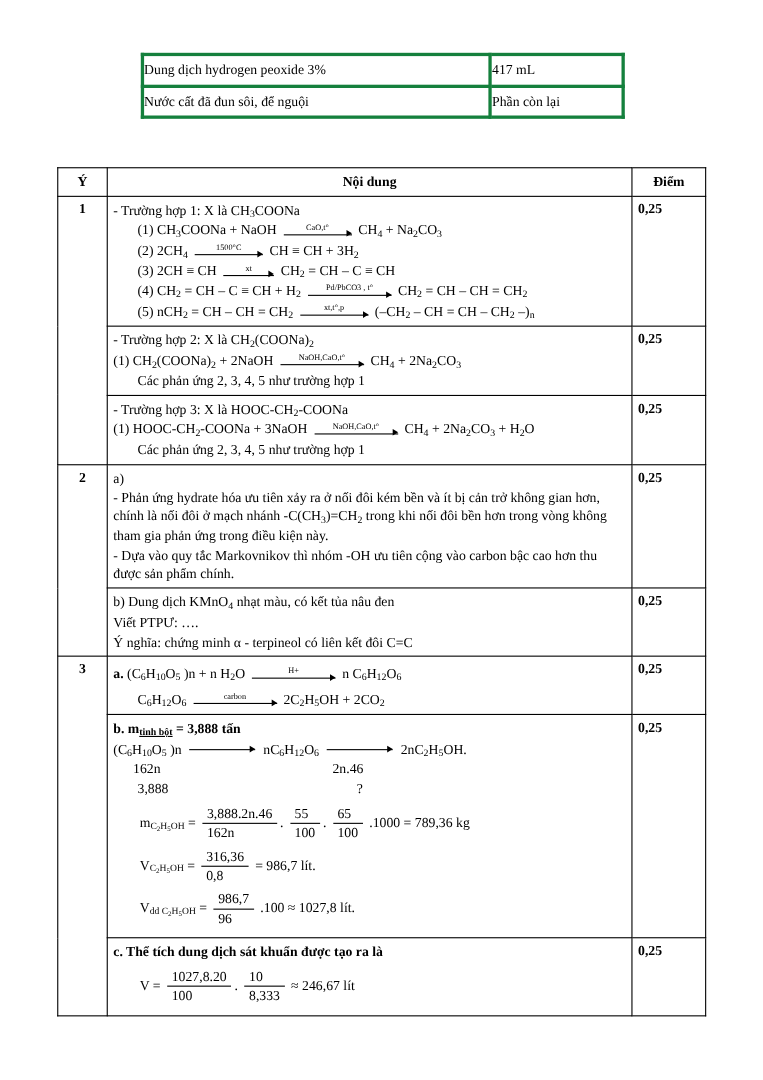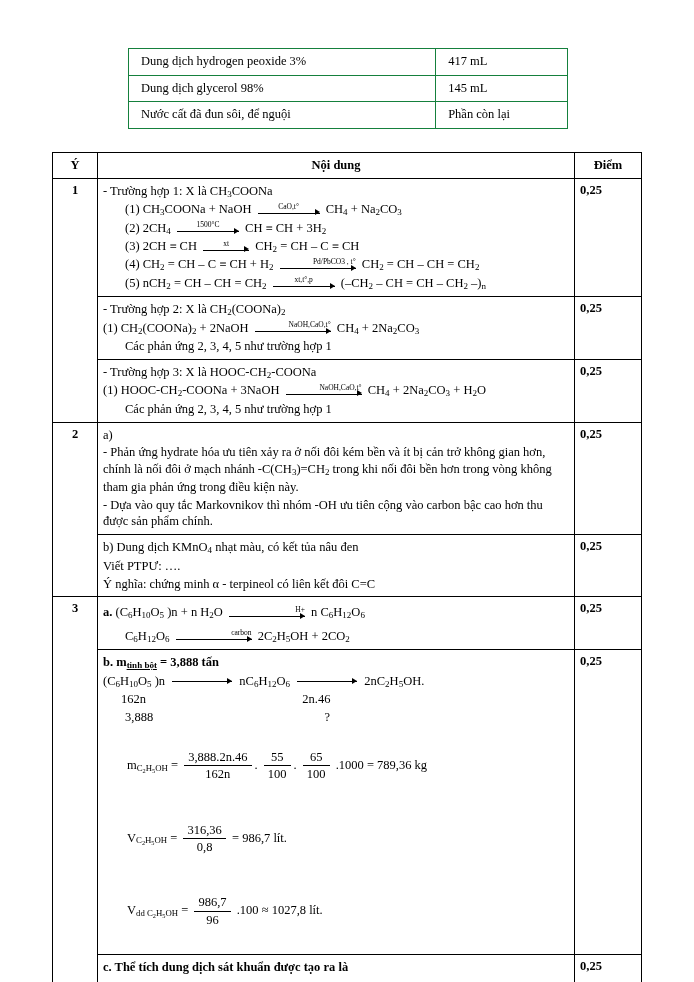--- a/index.html
+++ b/index.html
@@ -24,22 +24,22 @@
   
   .top-table {
     position: absolute;
     left: 128px;
     top: 48px;
     width: 440px;
     border-collapse: collapse;
     font-size: 12.5px;
   }
   .top-table td {
-    border: 1px solid #15803d;
-    padding: 5px 12px;
+    border: 3px solid #15803d;
+    padding: 5px 0;
     vertical-align: middle;
     line-height: 1.25;
   }
   .top-table td.c1 { width: 320px; }
   .top-table td.c2 { width: 120px; }
 
   
   .main-table {
     position: absolute;
     left: 52px;
@@ -109,21 +109,21 @@
     content: "";
     position: absolute;
     right: 0;
     top: 0.5px;
     border-left: 5px solid #000;
     border-top: 3.5px solid transparent;
     border-bottom: 3.5px solid transparent;
   }
   .rxn.w42 { width: 46px; }
   .rxn.w56 { width: 62px; }
-  .rxn.w70 { width: 76px; text-align: right; }
+  .rxn.w70 { width: 76px; }
 
   
   .plainarrow {
     display: inline-block;
     position: relative;
     height: 9px;
     vertical-align: middle;
     margin: 0 4px;
   }
   .plainarrow::before {
@@ -141,22 +141,22 @@
     border-left: 5px solid #000;
     border-top: 3.5px solid transparent;
     border-bottom: 3.5px solid transparent;
   }
   .plainarrow.w60 { width: 60px; }
 
   
   .frac {
     display: inline-block;
     vertical-align: middle;
-    text-align: center;
-    margin: 17px 3px;
+    text-align: left;
+    margin: 0 3px;
     line-height: 1.15;
   }
   .frac .num {
     display: block;
     border-bottom: 1px solid #000;
     padding: 0 4px 1px 4px;
   }
   .frac .den {
     display: block;
     padding: 1px 4px 0 4px;
@@ -175,24 +175,20 @@
 
 <div class="page">
 
   <table class="top-table">
     <tbody>
       <tr>
         <td class="c1">Dung dịch hydrogen peoxide 3%</td>
         <td class="c2">417 mL</td>
       </tr>
       <tr>
-        <td class="c1">Dung dịch glycerol 98%</td>
-        <td class="c2">145 mL</td>
-      </tr>
-      <tr>
         <td class="c1">Nước cất đã đun sôi, để nguội</td>
         <td class="c2">Phần còn lại</td>
       </tr>
     </tbody>
   </table>
 
   <table class="main-table">
     <thead>
       <tr>
         <th class="col-y">Ý</th>

